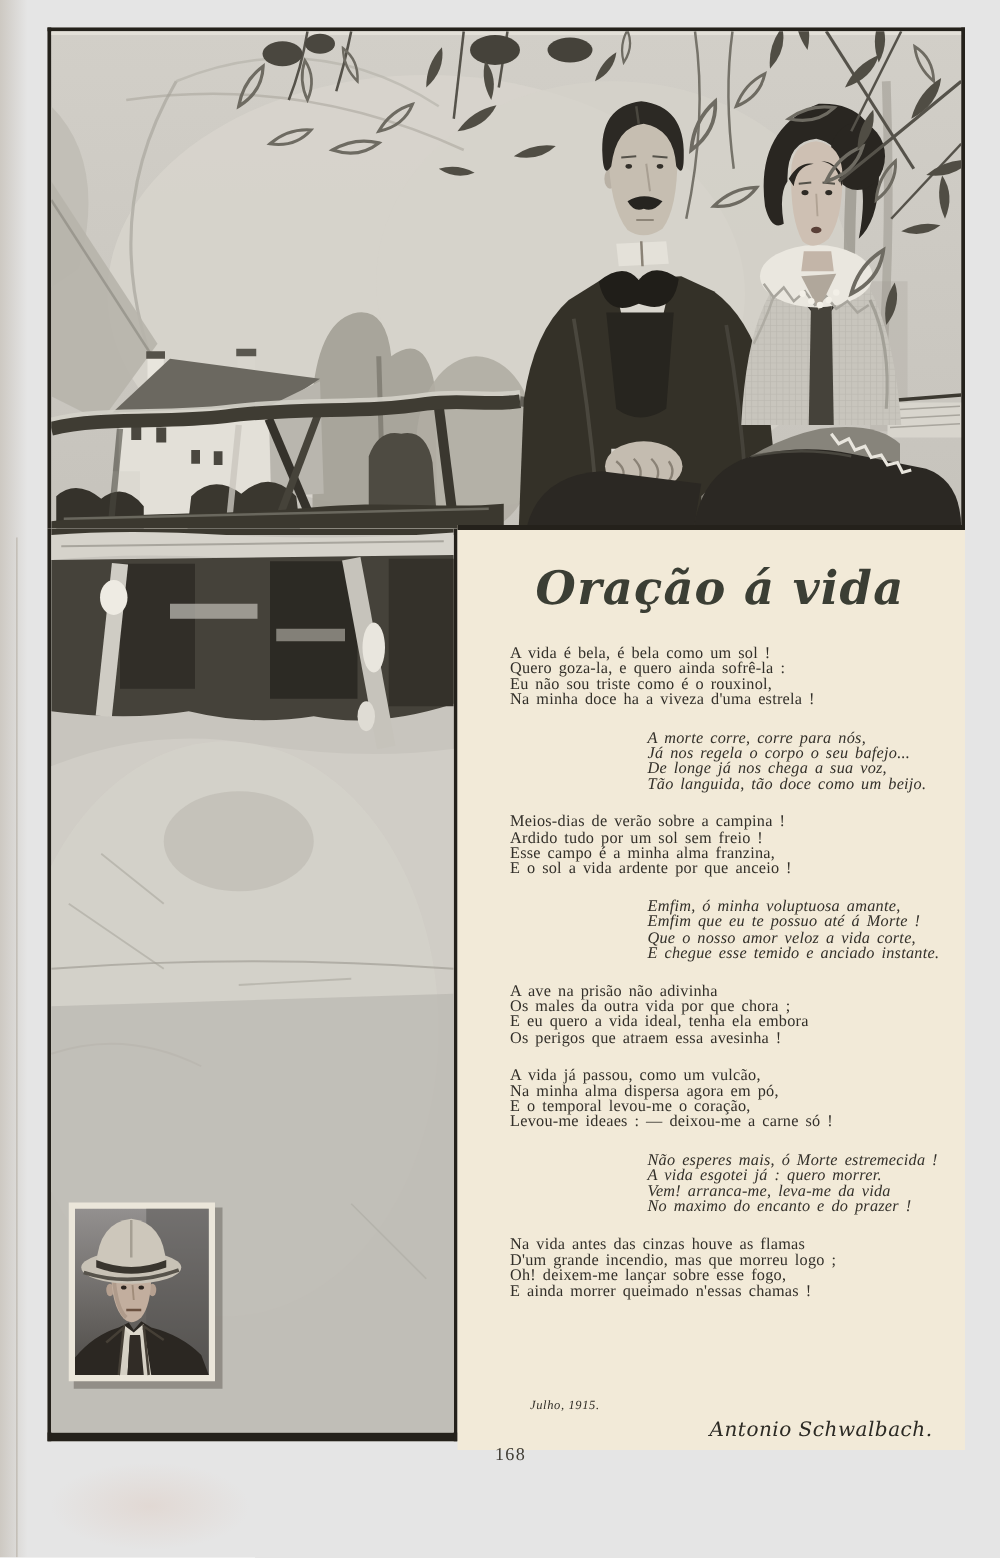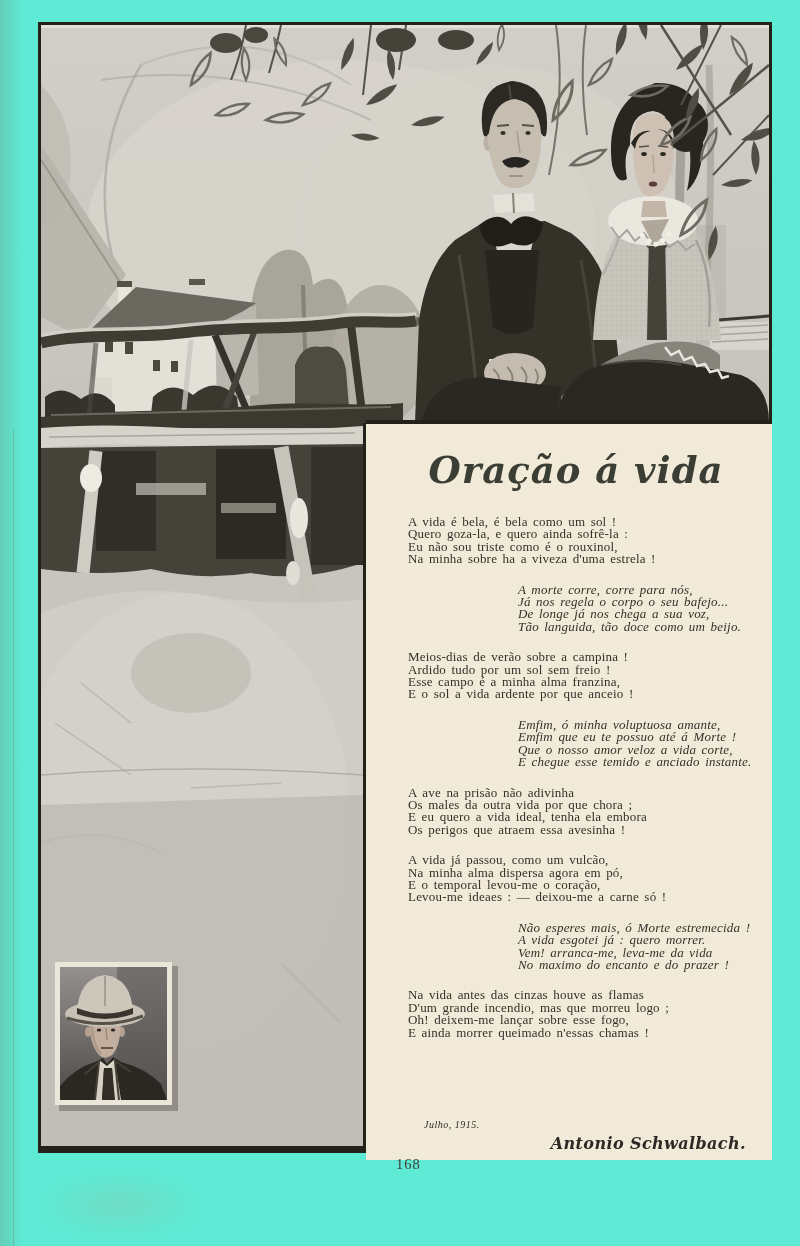--- a/index.html
+++ b/index.html
@@ -1,18 +1,18 @@
 <!DOCTYPE html>
 <html><head>
 <meta charset="utf-8">
 <style>
   html,body{margin:0;padding:0;}
   .page{
     position:relative;width:800px;height:1246px;overflow:hidden;
-    background:#5eead4;
+    background:#e5e5e5;
     font-family:"Liberation Serif", serif;
   }
   .page::before{ 
     content:"";position:absolute;left:0;top:0;width:22px;height:100%;
     background:linear-gradient(90deg, rgba(120,100,70,.22), rgba(120,100,70,0));
     z-index:5;pointer-events:none;
   }
   .crease{position:absolute;left:13px;top:430px;width:1px;height:816px;
     background:rgba(110,95,70,.28);z-index:6;}
   .smudge{position:absolute;left:40px;top:1170px;width:160px;height:70px;
@@ -49,21 +49,21 @@
     white-space:nowrap;font-size:13px;line-height:12.4px;
     letter-spacing:.2px;word-spacing:2px;
   }
   .stanza.italic{margin-left:110px;font-style:italic;}
   .date{
     position:absolute;left:58px;top:695px;
     font-style:italic;font-size:10px;letter-spacing:.5px;color:#2f2c26;
   }
   .signature{
     position:absolute;right:26px;top:710px;
-    font-family:"DejaVu Serif", serif;font-style:italic;font-weight:bold;
+    font-family:"DejaVu Serif", serif;font-style:italic;font-weight:normal;
     font-size:16px;letter-spacing:.4px;color:#2c2a24;
   }
   .pagenum{
     position:absolute;left:396px;top:1156px;z-index:4;
     font-size:14.5px;letter-spacing:1px;color:#3f3c35;text-align:right;
   }
 </style>
 </head>
 <body>
 
@@ -338,21 +338,21 @@
   </div>
 
   <div class="panel">
     <div class="title">Oração á vida</div>
 
     <div class="poem">
       <div class="stanza">
         <div class="line">A vida é bela, é bela como um sol !</div>
         <div class="line">Quero goza-la, e quero ainda sofrê-la :</div>
         <div class="line">Eu não sou triste como é o rouxinol,</div>
-        <div class="line">Na minha sobre ha a viveza d'uma estrela !</div>
+        <div class="line">Na minha doce ha a viveza d'uma estrela !</div>
       </div>
       <div class="stanza italic">
         <div class="line">A morte corre, corre para nós,</div>
         <div class="line">Já nos regela o corpo o seu bafejo...</div>
         <div class="line">De longe já nos chega a sua voz,</div>
         <div class="line">Tão languida, tão doce como um beijo.</div>
       </div>
       <div class="stanza">
         <div class="line">Meios-dias de verão sobre a campina !</div>
         <div class="line">Ardido tudo por um sol sem freio !</div>

